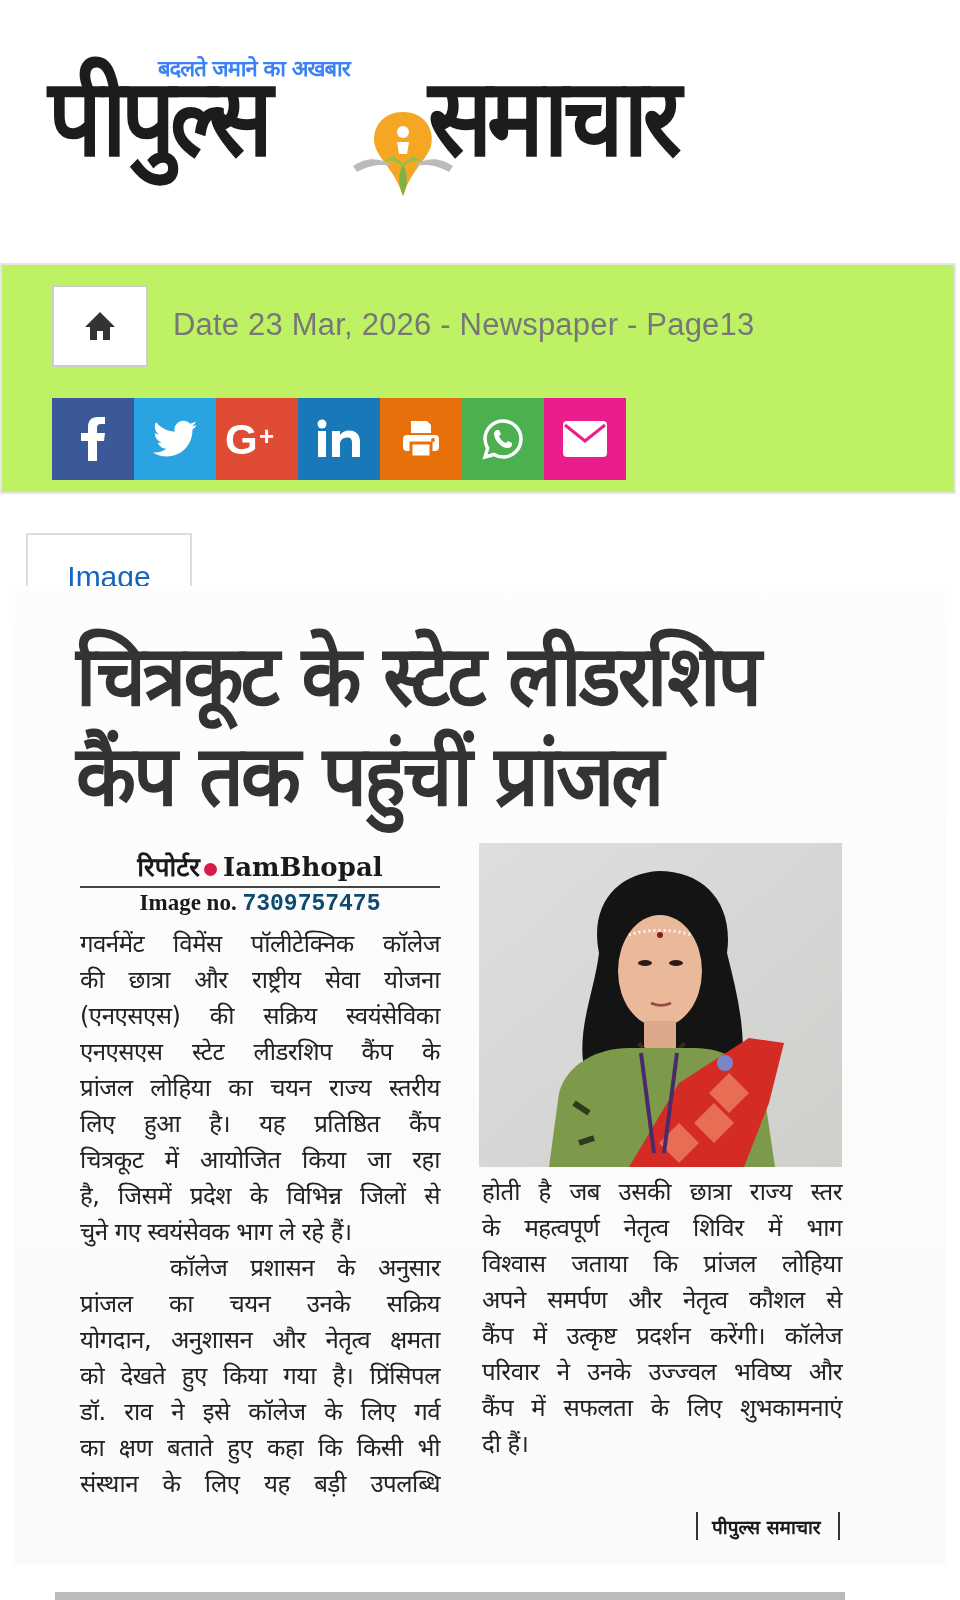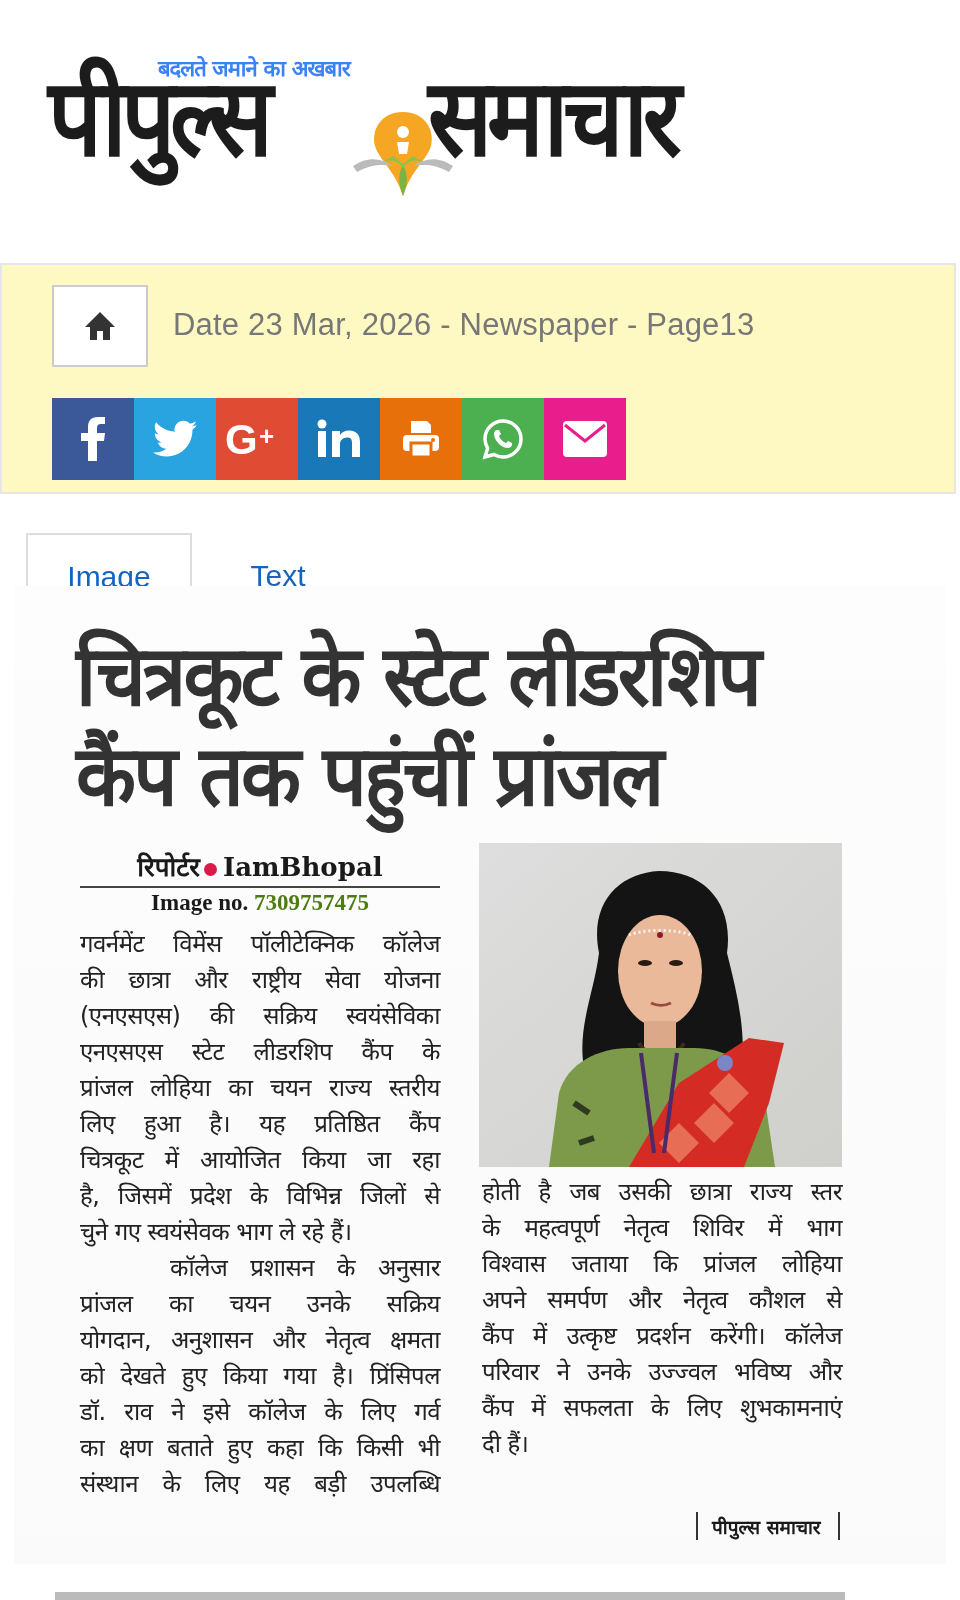--- a/index.html
+++ b/index.html
@@ -7,42 +7,42 @@
   body { font-family: "Liberation Sans", "DejaVu Sans", sans-serif; position: relative; }
 
   
   .masthead { position: absolute; left: 48px; top: 52px; width: 700px; height: 150px; }
   .tagline { position: absolute; left: 110px; top: 0; font-family: "DejaVu Sans", sans-serif; font-weight: bold; font-size: 22px; color: #3b82f6; letter-spacing: -1px; }
   .logo-left { position: absolute; left: 0; top: 12px; font-family: "DejaVu Sans", sans-serif; font-weight: bold; font-size: 108px; color: #1c1c1c; letter-spacing: -6px; line-height: 1; transform: scaleX(0.88); transform-origin: left; }
   .logo-right { position: absolute; left: 380px; top: 12px; font-family: "DejaVu Sans", sans-serif; font-weight: bold; font-size: 108px; color: #1c1c1c; letter-spacing: -6px; line-height: 1; transform: scaleX(0.88); transform-origin: left; }
   .logo-emblem { position: absolute; left: 305px; top: 52px; width: 100px; height: 100px; }
 
   
-  .info-panel { position: absolute; left: 0; top: 263px; width: 956px; height: 231px; background: #fef9c3; border: 2px solid #e6e6e6; }
+  .info-panel { position: absolute; left: 0; top: 263px; width: 956px; height: 231px; background: #bef264; border: 2px solid #e6e6e6; }
   .home-btn { position: absolute; left: 50px; top: 20px; width: 96px; height: 82px; background: #ffffff; border: 2px solid #cccccc; display: flex; align-items: center; justify-content: center; cursor: pointer; }
   .date-line { position: absolute; left: 171px; top: 42px; font-size: 31px; color: #777777; letter-spacing: 0.2px; }
   .share-bar { position: absolute; left: 50px; top: 133px; display: flex; height: 82px; }
   .share-btn { width: 82px; height: 82px; display: flex; align-items: center; justify-content: center; color: #fff; cursor: pointer; }
   .share-btn svg { display: block; }
 
   
   .tabs { position: absolute; left: 18px; top: 533px; width: 904px; height: 86px; border-bottom: 3px solid #be185d; }
   .tab { position: absolute; top: 0; height: 85px; display: flex; align-items: center; justify-content: center; font-size: 30px; color: #1565c0; cursor: pointer; }
   .tab.active { left: 8px; width: 166px; background: #ffffff; border: 2px solid #dddddd; border-bottom: none; }
   .tab.inactive { left: 190px; width: 140px; }
 
   
   .clipping { position: absolute; left: 14px; top: 586px; width: 932px; height: 978px; background: #fbfbfb; }
   .clip-inner { position: absolute; left: 0; top: 0; width: 932px; height: 978px; background: linear-gradient(#fdfdfd, #fafafa); }
   .headline { position: absolute; left: 62px; top: 40px; width: 780px; font-family: "DejaVu Sans", sans-serif; font-weight: bold; font-size: 84px; line-height: 100px; color: #333333; letter-spacing: -3px; transform: scaleX(0.93); transform-origin: left; }
   .byline { position: absolute; left: 66px; top: 262px; width: 360px; text-align: center; font-family: "DejaVu Serif", "Liberation Serif", serif; font-weight: bold; font-size: 26px; color: #1a1a1a; }
   .byline .dot { display: inline-block; width: 13px; height: 13px; background: #d81b48; border-radius: 50%; vertical-align: middle; margin: 0 6px 0 4px; }
   .byline-rule { position: absolute; left: 66px; top: 300px; width: 360px; height: 2px; background: #444; }
   .mobile-line { position: absolute; left: 66px; top: 304px; width: 360px; text-align: center; font-family: "Liberation Serif", "DejaVu Serif", serif; font-weight: bold; font-size: 23px; color: #1a1a1a; }
-  .mobile-line .num { color: #4d7c0f; font-weight: bold; }
+  .mobile-line .num { color: #0c4a6e; font-weight: bold; font-family: Liberation Mono, monospace; }
   .col { position: absolute; font-family: "DejaVu Sans", sans-serif; font-size: 24px; line-height: 36px; color: #222; text-align: justify; text-align-last: justify; letter-spacing: -0.5px; }
   .col-left { left: 66px; top: 340px; width: 360px; }
   .col-right { left: 468px; top: 588px; width: 360px; }
   .col .line { display: block; white-space: nowrap; text-align: justify; text-align-last: justify; height: 36px; }
   .col .line.indent { padding-left: 90px; }
   .col .line.last { text-align-last: left; }
   .photo { position: absolute; left: 465px; top: 257px; width: 363px; height: 324px; background: #dcdcdc; overflow: hidden; }
   .credit { position: absolute; left: 682px; top: 1514px; font-family: "DejaVu Sans", sans-serif; font-weight: bold; font-size: 19px; color: #1a1a1a; }
   .credit-bar { position: absolute; top: 1512px; width: 2px; height: 28px; background: #333; }
   .bottom-bar { position: absolute; left: 55px; top: 1592px; width: 790px; height: 8px; background: #bbbbbb; }
@@ -115,21 +115,20 @@
       <svg width="46" height="38" viewBox="0 0 46 38">
           <rect x="1" y="1" width="44" height="36" rx="4" fill="#fff"></rect>
           <path d="M3 5 L23 21 L43 5" fill="none" stroke="#e91e8c" stroke-width="3"></path>
         </svg>
     </div>
   </div>
 </div>
 
 <div class="tabs">
   <div class="tab active">Image</div>
-  <div class="tab inactive">Text</div>
 </div>
 
 <div class="clipping">
   <div class="clip-inner"></div>
   <div class="headline">
     <div>चित्रकूट के स्टेट लीडरशिप</div>
     <div>कैंप तक पहुंचीं प्रांजल</div>
   </div>
 
   <div class="byline">

